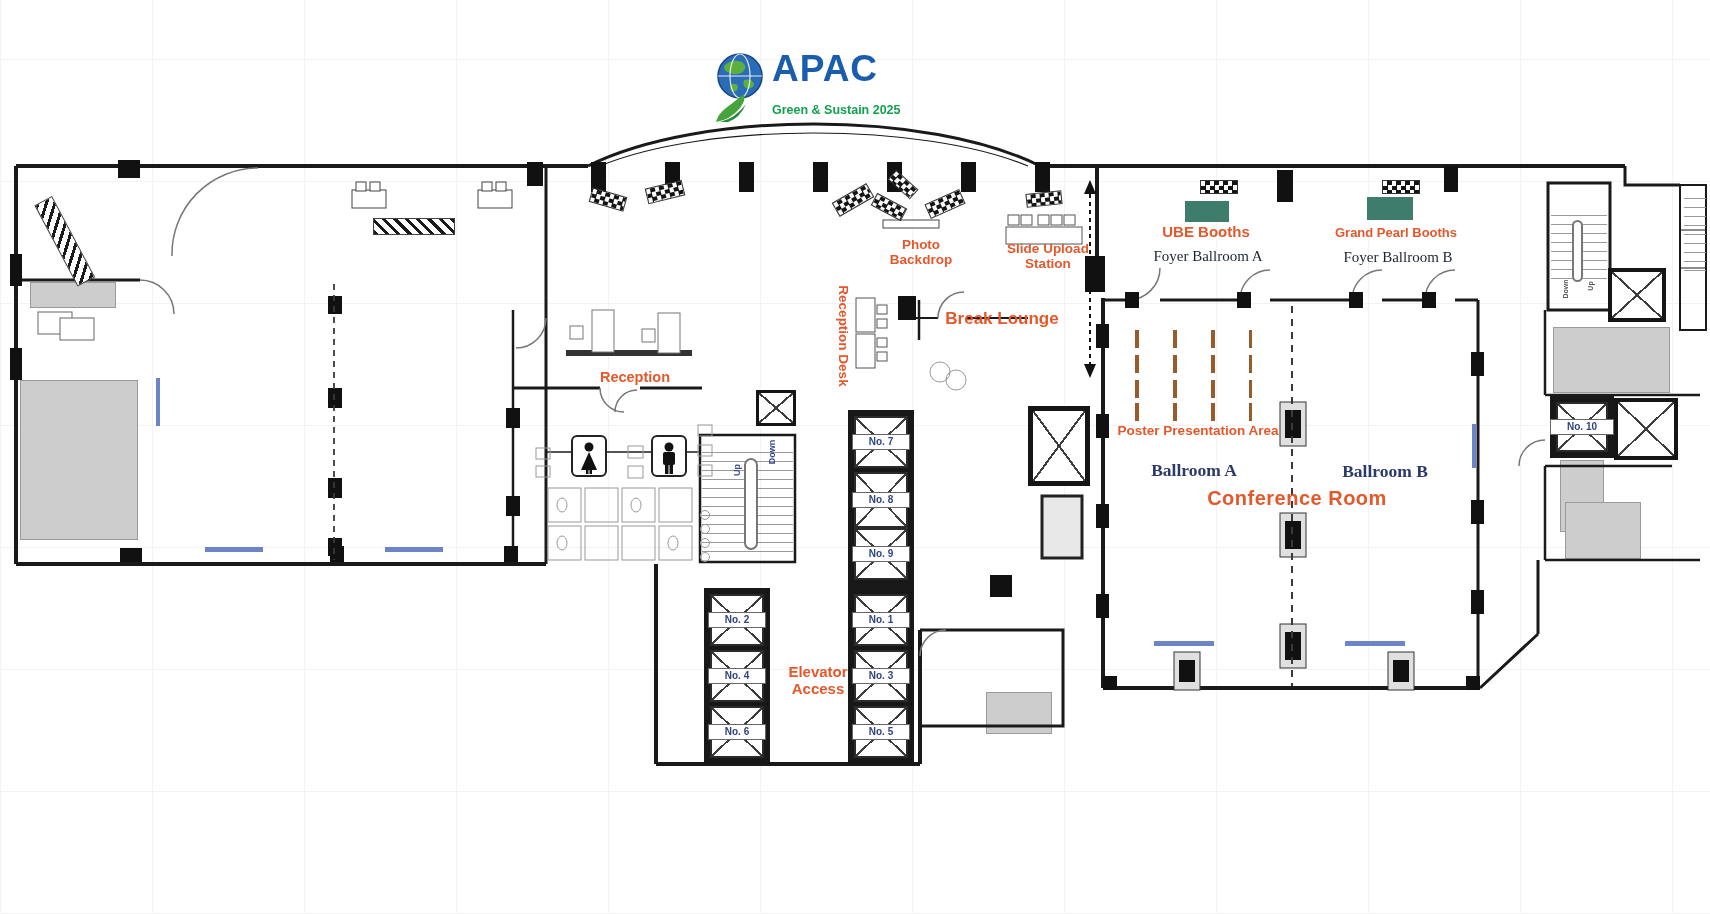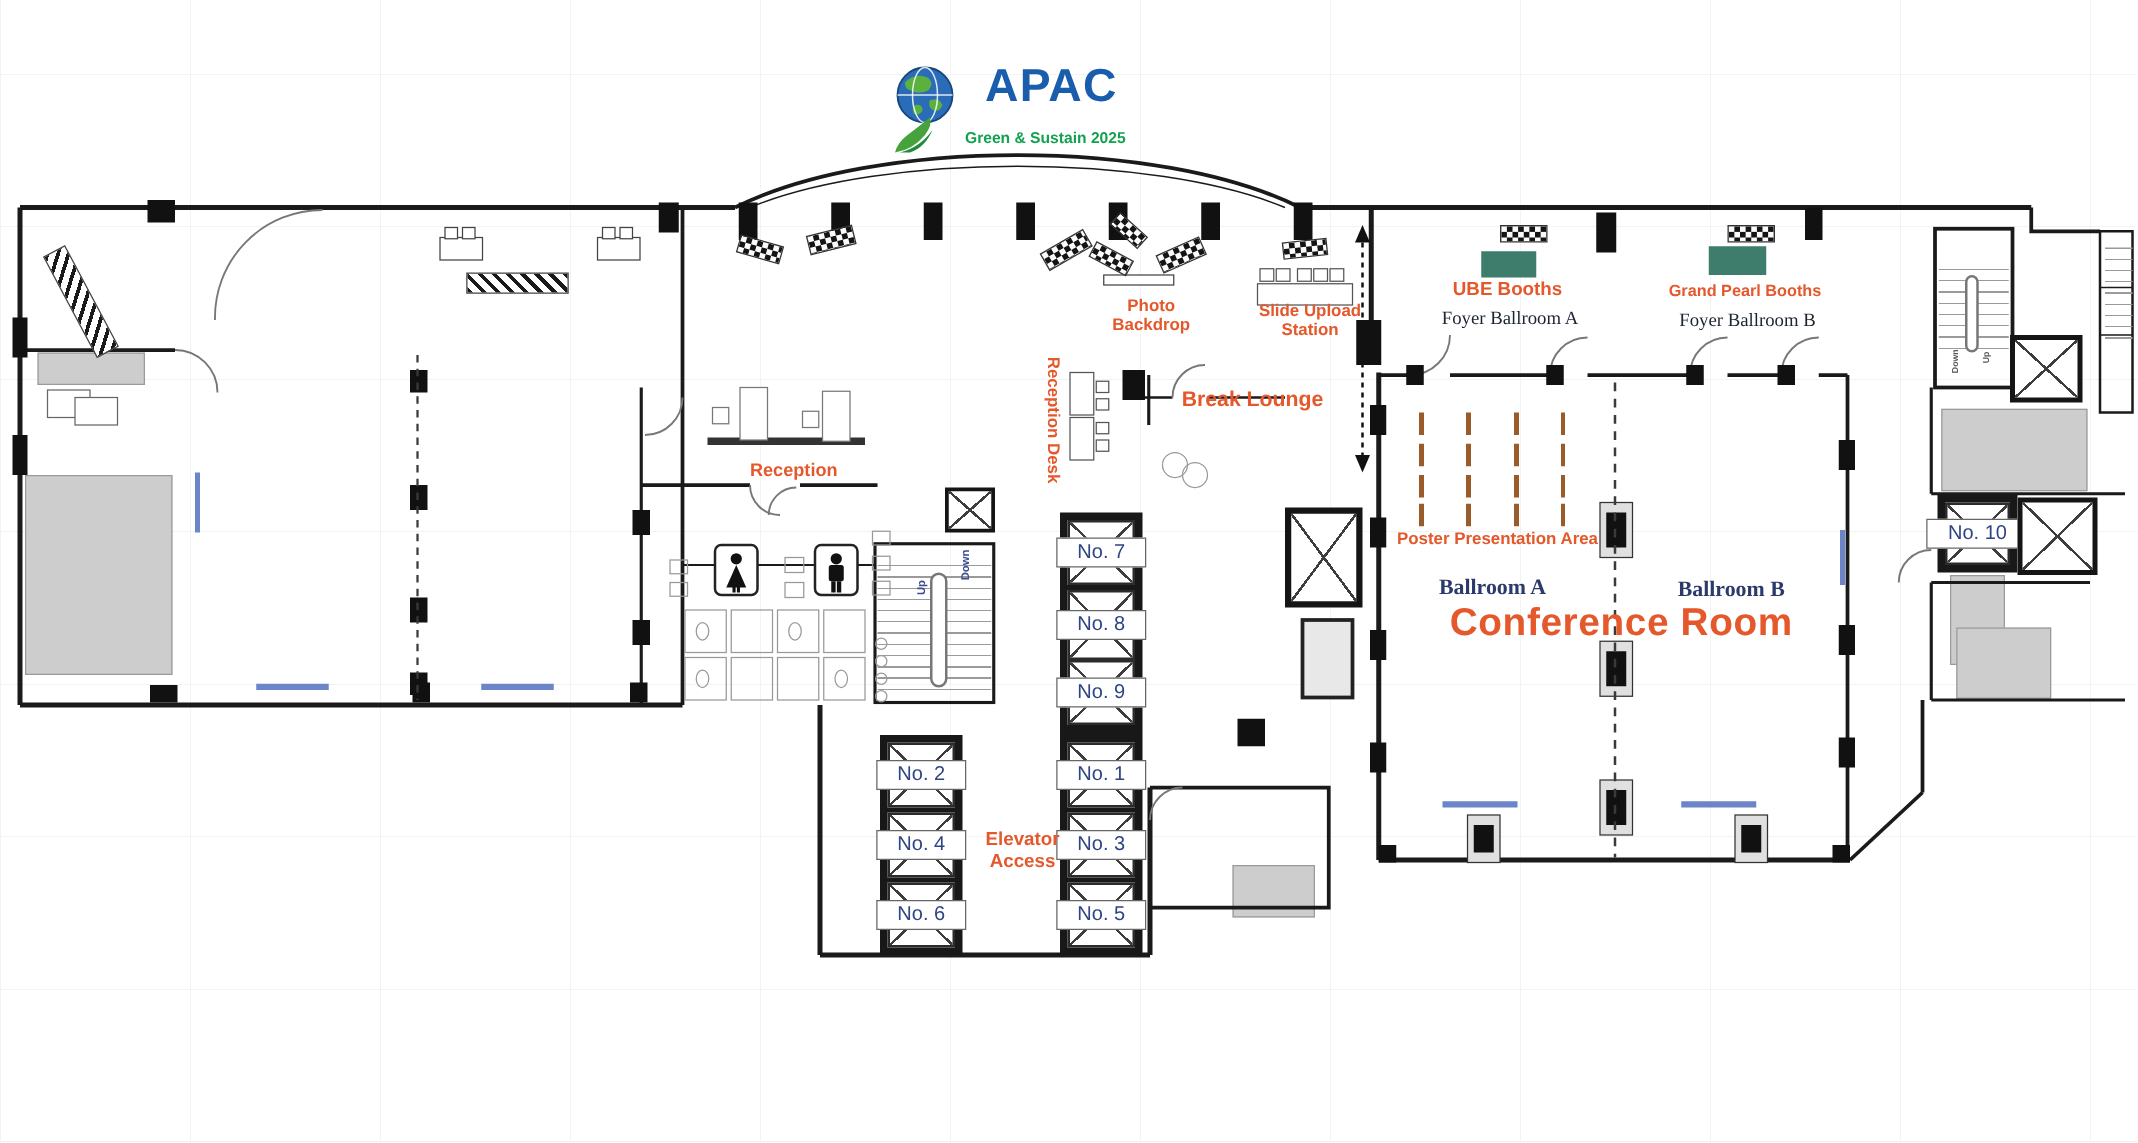--- a/index.html
+++ b/index.html
@@ -11,44 +11,44 @@
   .abs{position:absolute;}
   .gray{background:#CDCDCD;border:1px solid #9a9a9a;box-sizing:border-box;}
   .strip{background:#181818;}
   .elev,.xshaft{box-sizing:border-box;background-color:#fff;
     background-image:
       linear-gradient(to top right,transparent calc(50% - 1px),#3d3d3d calc(50% - 1px) calc(50% + 1px),transparent calc(50% + 1px)),
       linear-gradient(to bottom right,transparent calc(50% - 1px),#3d3d3d calc(50% - 1px) calc(50% + 1px),transparent calc(50% + 1px));
     display:flex;align-items:center;justify-content:center;}
   .elev{border:2px solid #2b2b2b;}
   .xshaft{border:4px solid #151515;}
-  .elev span{background:#fff;border:1px solid #666;color:#2F4583;font-size:16px;font-weight:normal;
+  .elev span{background:#fff;border:1px solid #666;color:#2F4583;font-size:10px;font-weight:bold;
     padding:0 16px;line-height:1.35;white-space:nowrap;}
   .checker{background:repeating-conic-gradient(#141414 0% 25%,#fafafa 0% 50%) 0 0/9px 9px;border:1px solid #333;box-sizing:border-box;}
   .stripesbar{background:repeating-linear-gradient(45deg,#1a1a1a 0 3px,#fff 3px 8px);border:1px solid #444;box-sizing:border-box;}
   .booth{background:#3E7D6C;}
   .blue{background:#6C85C9;}
   .treads{background:repeating-linear-gradient(180deg,#9a9a9a 0 1px,transparent 1px 9px);}
   .rail{background:#fff;border:2px solid #777;border-radius:7px;box-sizing:border-box;}
   .poster-row{background:repeating-linear-gradient(90deg,#9A5B2B 0 4px,transparent 4px 38px);}
   .lbl{position:absolute;font-weight:bold;color:#E4582B;text-align:center;line-height:1.12;
        white-space:nowrap;transform:translate(-50%,-50%);font-size:13.5px;}
-  .lbl.big{font-size:31px;letter-spacing:.5px;}
+  .lbl.big{font-size:20px;letter-spacing:.5px;}
   .lbl.med{font-size:15px;}
   .lbl.vert{transform:translate(-50%,-50%) rotate(90deg);}
   .serif{position:absolute;font-family:"Liberation Serif",serif;color:#1C2430;font-size:15px;
        white-space:nowrap;transform:translate(-50%,-50%);text-align:center;}
   .navy{position:absolute;font-family:"Liberation Serif",serif;color:#2B3A6B;font-weight:bold;font-size:17.5px;
        white-space:nowrap;transform:translate(-50%,-50%);text-align:center;}
   .stairlbl{position:absolute;color:#3D4B8F;font-size:9px;font-weight:bold;white-space:nowrap;
        transform:translate(-50%,-50%) rotate(-90deg);}
   .stairlbl.tiny{font-size:7px;color:#555;}
   .logo{position:absolute;left:710px;top:50px;display:flex;align-items:flex-start;}
   .logo-txt{margin-left:2px;}
-  .logo-brand{font-size:37px;font-weight:bold;color:#1A5DAD;letter-spacing:1px;line-height:1;margin-left:16px;}
+  .logo-brand{font-size:37px;font-weight:bold;color:#1A5DAD;letter-spacing:1px;line-height:1;}
   .logo-tag{font-size:12.5px;font-weight:bold;color:#12A14F;margin-top:16px;text-align:center;}
 </style>
 </head>
 <body>
 
 <div class="plan">
 
   <div class="abs gray" style="left:30px;top:282px;width:86px;height:26px"></div>
   <div class="abs gray" style="left:20px;top:380px;width:118px;height:160px"></div>
   <div class="abs gray" style="left:986px;top:692px;width:66px;height:42px"></div>

